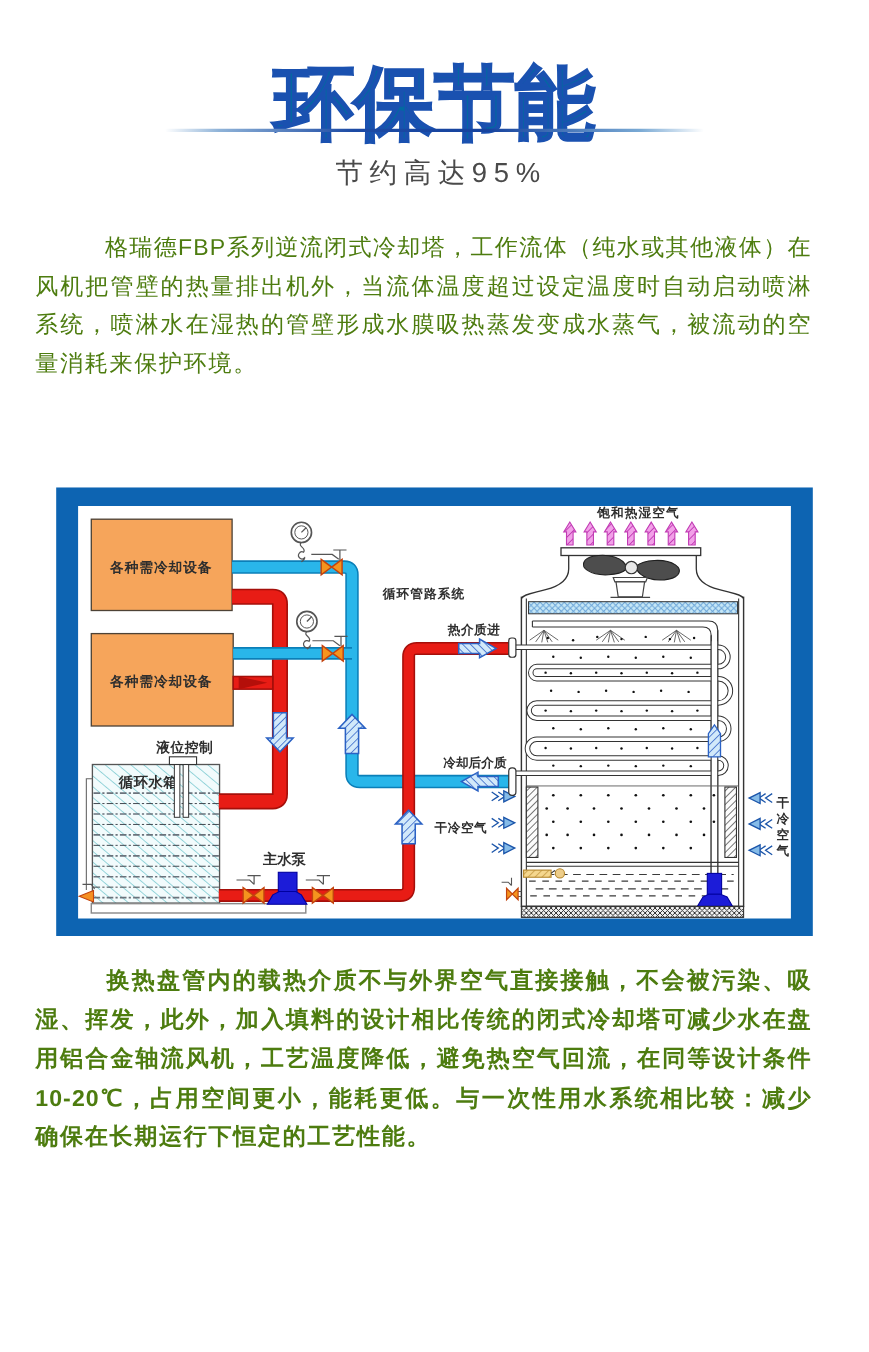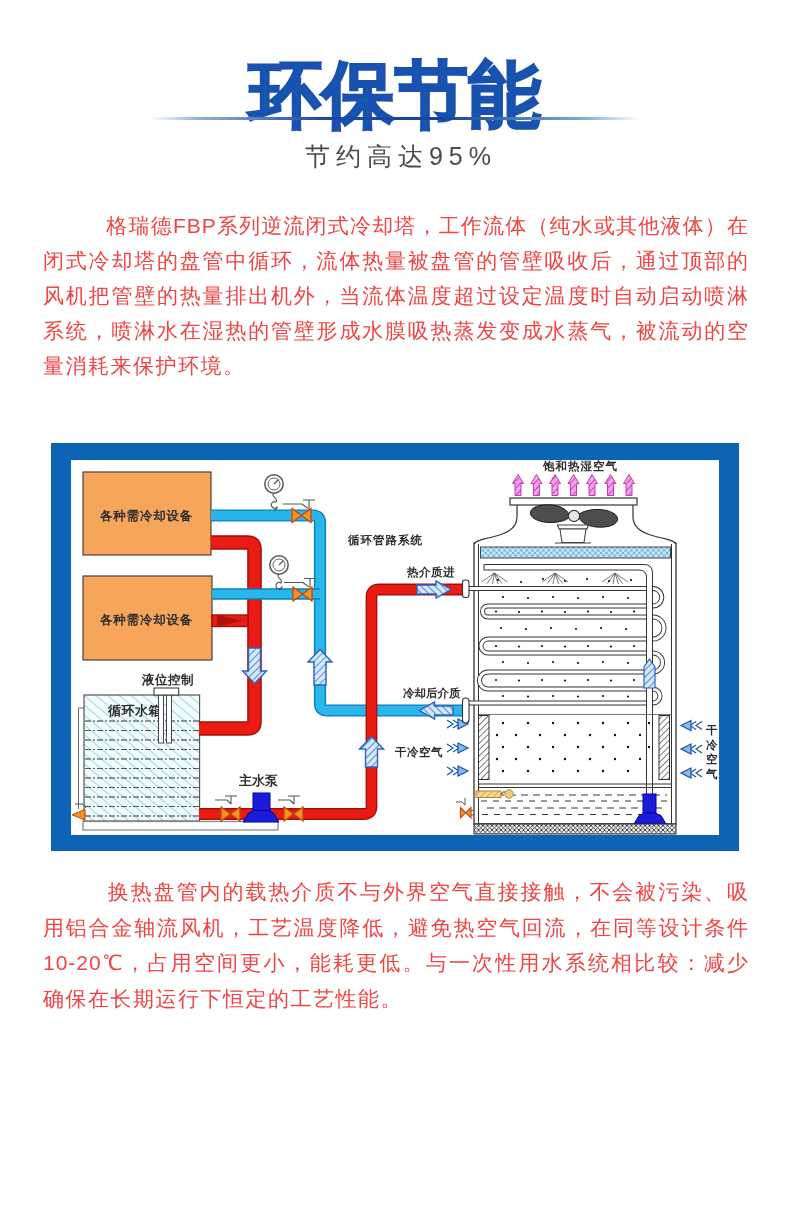--- a/index.html
+++ b/index.html
@@ -4,40 +4,39 @@
 <style>
   html,body{margin:0;padding:0;background:#ffffff;}
   body{width:790px;height:1229px;position:relative;overflow:hidden;
        font-family:"Liberation Sans",sans-serif;}
   .title{position:absolute;left:0;top:20px;width:790px;text-align:center;
          font-size:73px;font-weight:900;color:#0369a1;letter-spacing:0px;line-height:86px;margin-top:32px;-webkit-text-stroke:2px #1a51b0;}
   .divider{position:absolute;left:150px;top:117px;width:490px;height:3px;border-radius:2px;
      background:linear-gradient(90deg,rgba(140,175,215,0) 0%,#8fb3d8 10%,#1c4aa4 35%,#16439e 60%,#79a9d4 88%,rgba(160,200,230,0) 100%);}
   .subtitle{position:absolute;left:6px;top:140px;width:790px;text-align:center;
          font-size:25px;font-weight:300;color:#4a4a4a;letter-spacing:6px;}
-  .para{position:absolute;left:43px;width:706px;font-size:21px;color:#ef4444;letter-spacing:1px;}
+  .para{position:absolute;left:32px;width:706px;font-size:21px;color:#4d7c0f;letter-spacing:1px;}
   .para div{height:35px;line-height:35px;text-align:justify;text-align-last:justify;white-space:nowrap;}
   .para div.last{text-align-last:left;letter-spacing:1.5px;}
   .para div.first{padding-left:19px;}
   .p1{top:208px;}
   .p2{top:874px;}
-  .p2 div{height:35.5px;line-height:35.5px;}
+  .p2 div{height:35.5px;line-height:35.5px;font-weight:bold;}
 </style>
 </head>
 <body>
 
 <div class="title">环保节能</div>
 
 <div class="divider"></div>
 
 <div class="subtitle">节约高达95%</div>
 
 <div class="para p1">
 <div class="first">　　格瑞德FBP系列逆流闭式冷却塔，工作流体（纯水或其他液体）在</div>
-<div>闭式冷却塔的盘管中循环，流体热量被盘管的管壁吸收后，通过顶部的</div>
 <div>风机把管壁的热量排出机外，当流体温度超过设定温度时自动启动喷淋</div>
 <div>系统，喷淋水在湿热的管壁形成水膜吸热蒸发变成水蒸气，被流动的空</div>
 <div class="last">量消耗来保护环境。</div>
 </div>
 
 <svg id="diag" style="position:absolute;left:51px;top:443px" width="688" height="408" viewBox="0 0 688 408">
 
 <rect x="0" y="0" width="688" height="408" fill="#0d64b2"></rect>
 
 <rect x="20" y="17" width="648" height="375" fill="#ffffff"></rect>
@@ -425,16 +424,17 @@
 <text x="344" y="313" font-size="11.5" letter-spacing="0.5">干冷空气</text>
 <text x="655" y="291" font-size="11.5">干</text>
 <text x="655" y="305.5" font-size="11.5">冷</text>
 <text x="655" y="320" font-size="11.5">空</text>
 <text x="655" y="334.5" font-size="11.5">气</text>
 </g>
 </svg>
 
 <div class="para p2">
 <div class="first">　　换热盘管内的载热介质不与外界空气直接接触，不会被污染、吸</div>
+<div>湿、挥发，此外，加入填料的设计相比传统的闭式冷却塔可减少水在盘</div>
 <div>用铝合金轴流风机，工艺温度降低，避免热空气回流，在同等设计条件</div>
 <div>10-20℃，占用空间更小，能耗更低。与一次性用水系统相比较：减少</div>
 <div class="last">确保在长期运行下恒定的工艺性能。</div>
 </div>
 
 </body></html>

